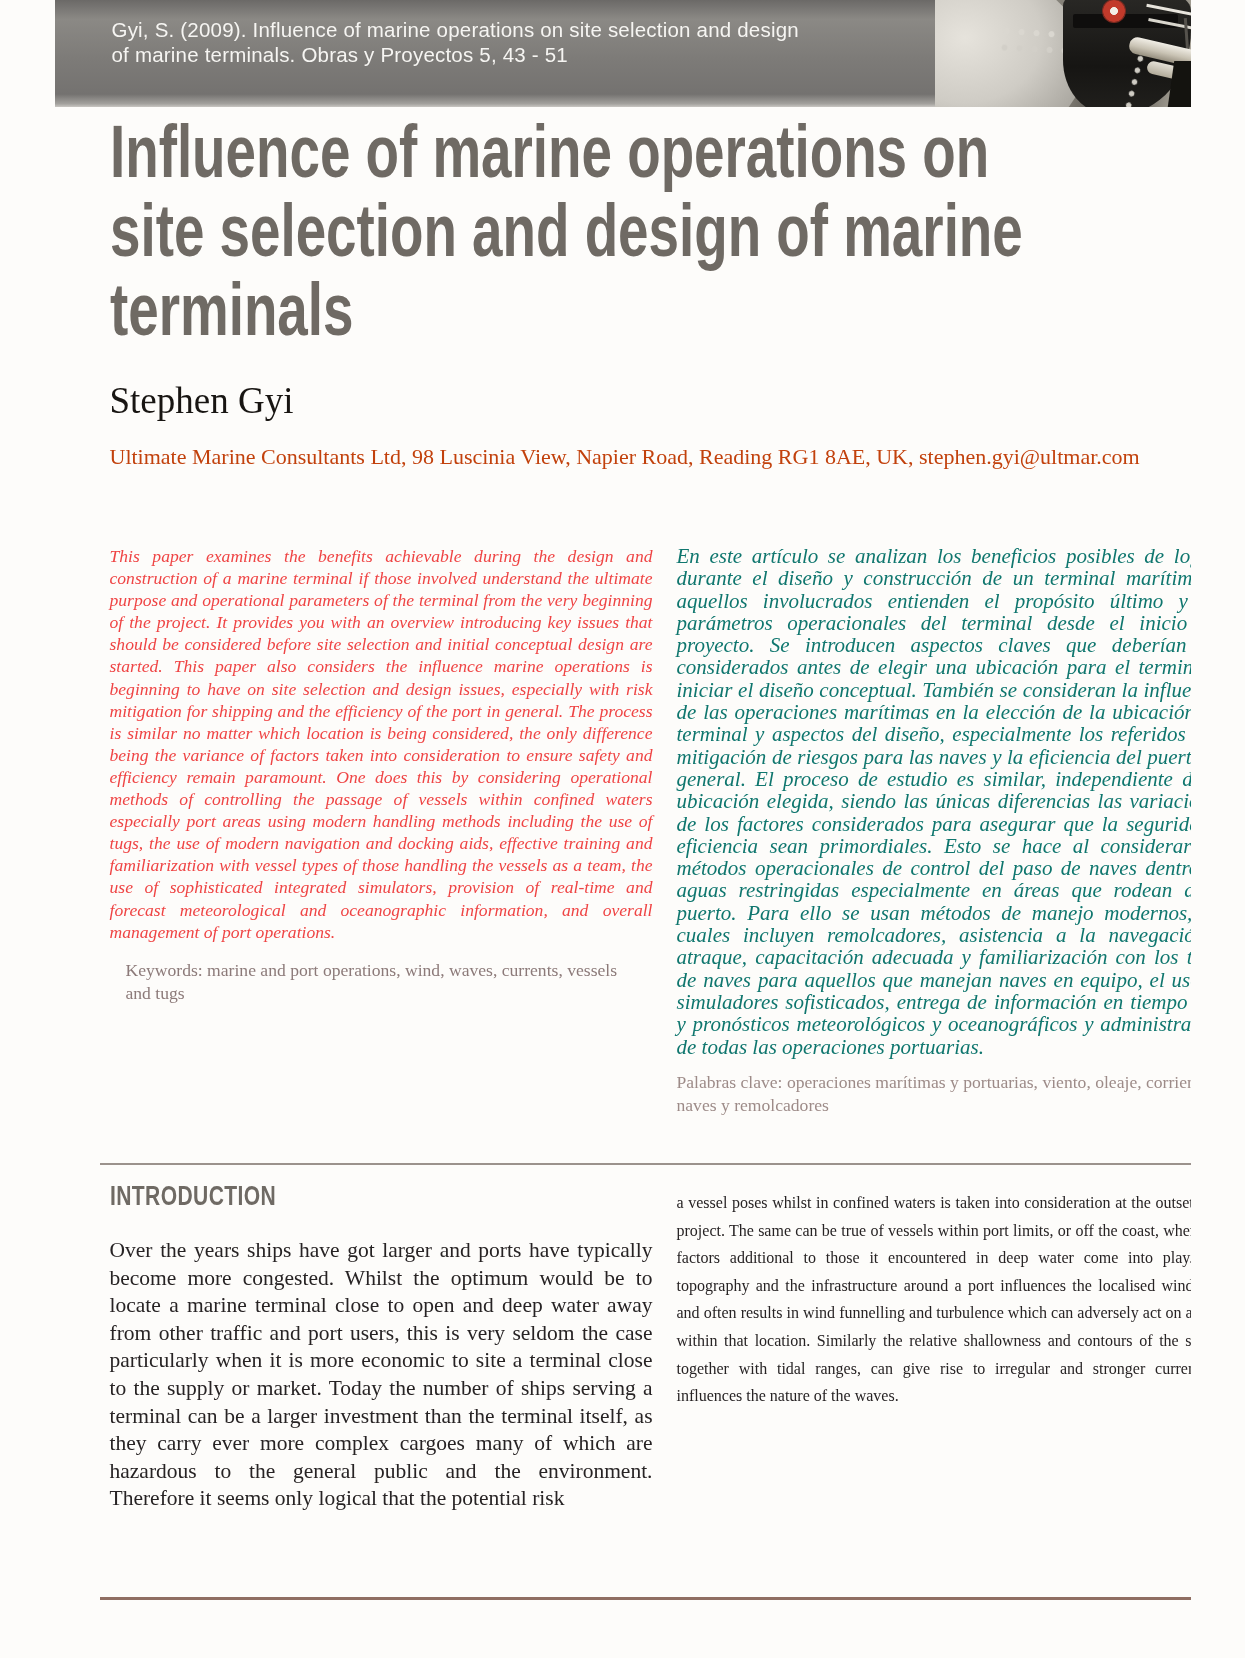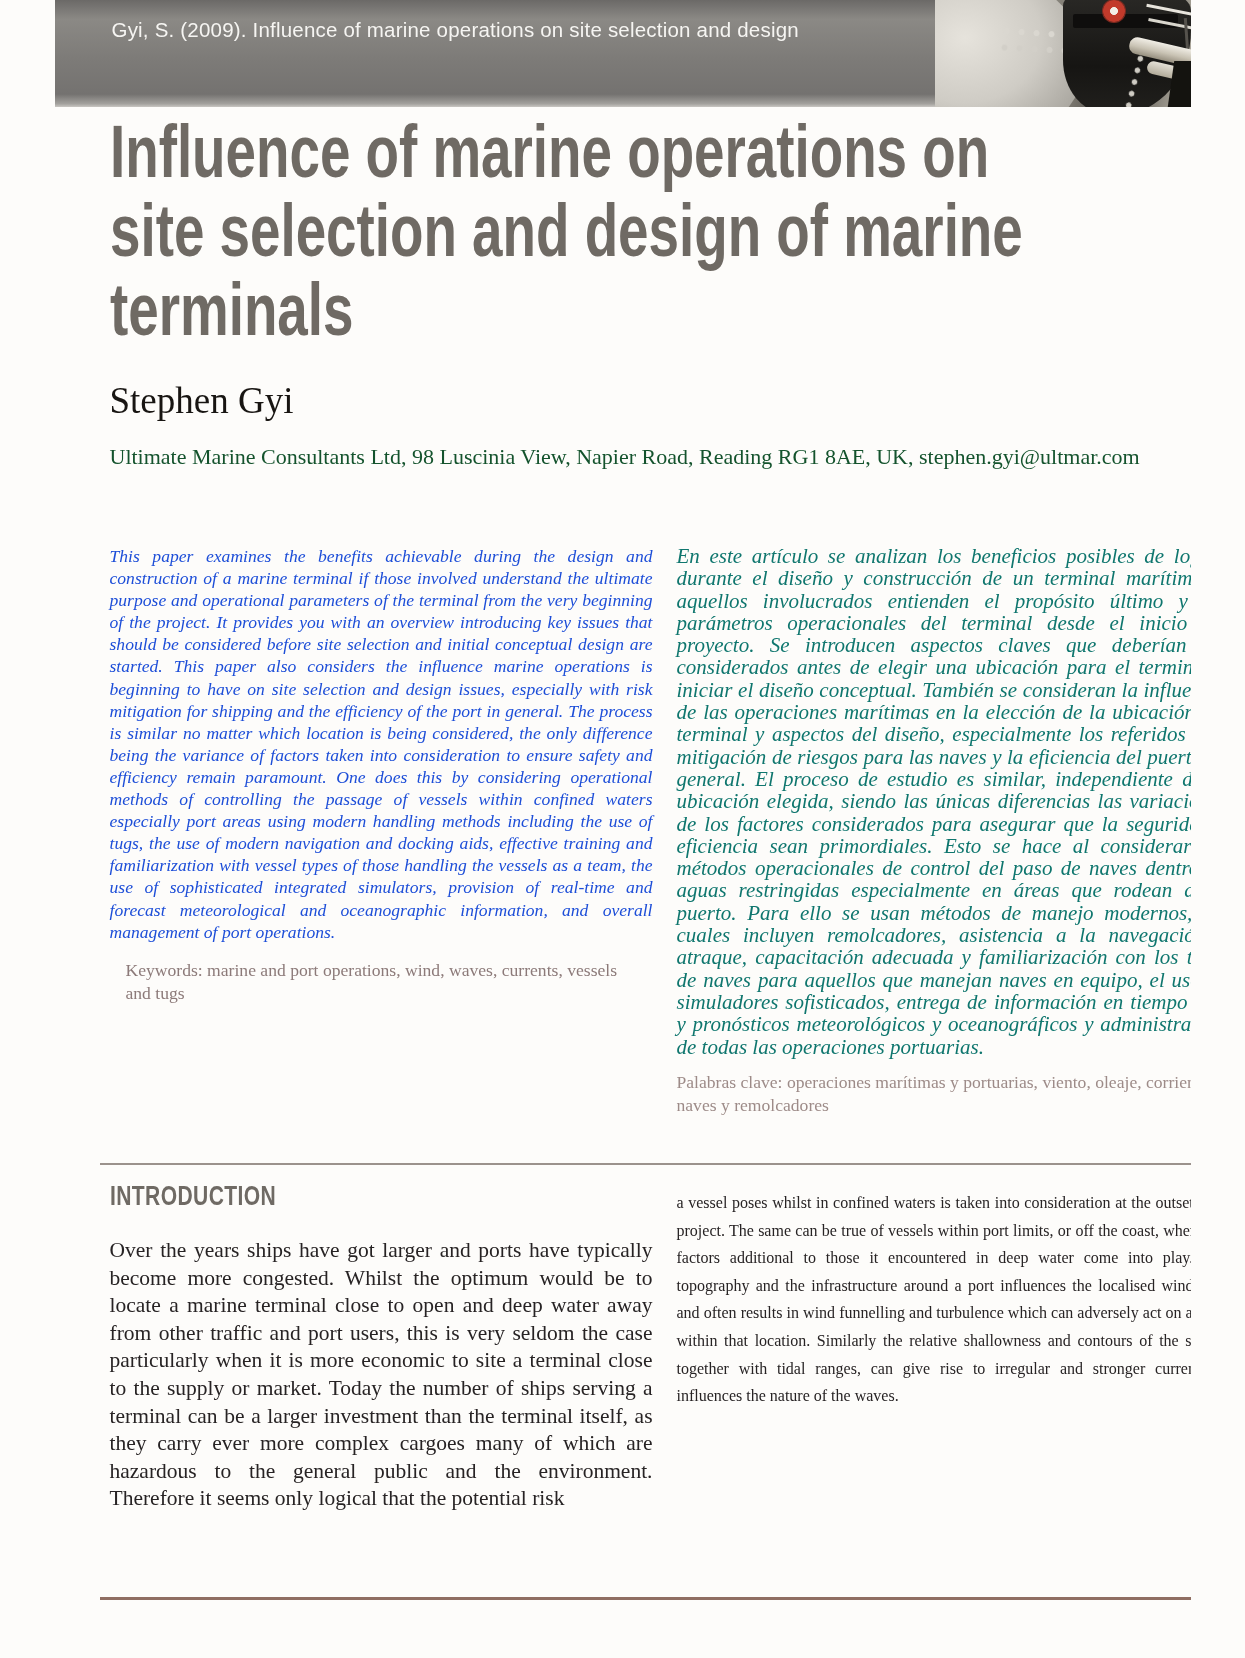--- a/index.html
+++ b/index.html
@@ -51,25 +51,25 @@
   .title-block{position:absolute;left:55px;top:112px;}
   .title-line{
     font-family:"Liberation Sans",sans-serif;font-weight:bold;
     font-size:75px;line-height:79px;color:#6f6a64;
     transform:scaleX(0.73);transform-origin:left top;white-space:nowrap;letter-spacing:0px;
   }
   
   .dates{position:absolute;left:868px;top:336px;font-weight:bold;font-size:19px;line-height:23px;color:#33201e;}
   
   .author-name{position:absolute;left:55px;top:381px;font-size:37px;line-height:40px;color:#181512;}
-  .affiliation{position:absolute;left:55px;top:444px;font-size:22px;color:#14532d;white-space:nowrap;}
+  .affiliation{position:absolute;left:55px;top:444px;font-size:22px;color:#c2410c;white-space:nowrap;}
   
   .col-left{position:absolute;left:55px;top:545px;width:543px;}
   .col-right{position:absolute;left:622px;top:545px;width:563px;}
-  .abstract-en{font-style:italic;font-size:17.6px;line-height:22.1px;color:#1d4ed8;text-align:justify;margin:0 0 13px 0;}
+  .abstract-en{font-style:italic;font-size:17.6px;line-height:22.1px;color:#ef4444;text-align:justify;margin:0 0 13px 0;}
   .keywords{font-size:17.6px;line-height:23px;color:#8c7a79;margin:16px;}
   .abstract-es{font-style:italic;font-size:21px;line-height:22.3px;color:#0f766e;text-align:justify;margin:0 12px 13px 0;}
   .palabras{font-size:17.6px;line-height:23px;color:#9d8b88;margin:0;}
   
   .mid-divider{position:absolute;left:45px;top:1163px;width:1155px;height:2px;background:#9b928c;}
   
   .intro-heading{
     position:absolute;left:55px;top:1181px;
     font-family:"Liberation Sans",sans-serif;font-weight:bold;font-size:27px;color:#6f6a64;
     transform:scaleX(0.78);transform-origin:left top;letter-spacing:.5px;white-space:nowrap;
@@ -85,20 +85,21 @@
   }
 </style>
 </head>
 <body>
 
 <div class="page">
 
   <div class="header-bar">
     <div class="citation">
       <div>Gyi, S. (2009). Influence of marine operations on site selection and design</div>
+      <div>of marine terminals. Obras y Proyectos 5, 43 - 51</div>
     </div>
     <div class="header-photo">
       <div class="photo-tank"></div>
       <div class="photo-chain-upper"></div>
       <div class="photo-chain-lower"></div>
       <div class="photo-hull"></div>
       <div class="photo-superstructure"></div>
       <div class="photo-life-ring-icon"></div>
       <div class="photo-chain-drop"></div>
       <div class="photo-rail-top"></div>

